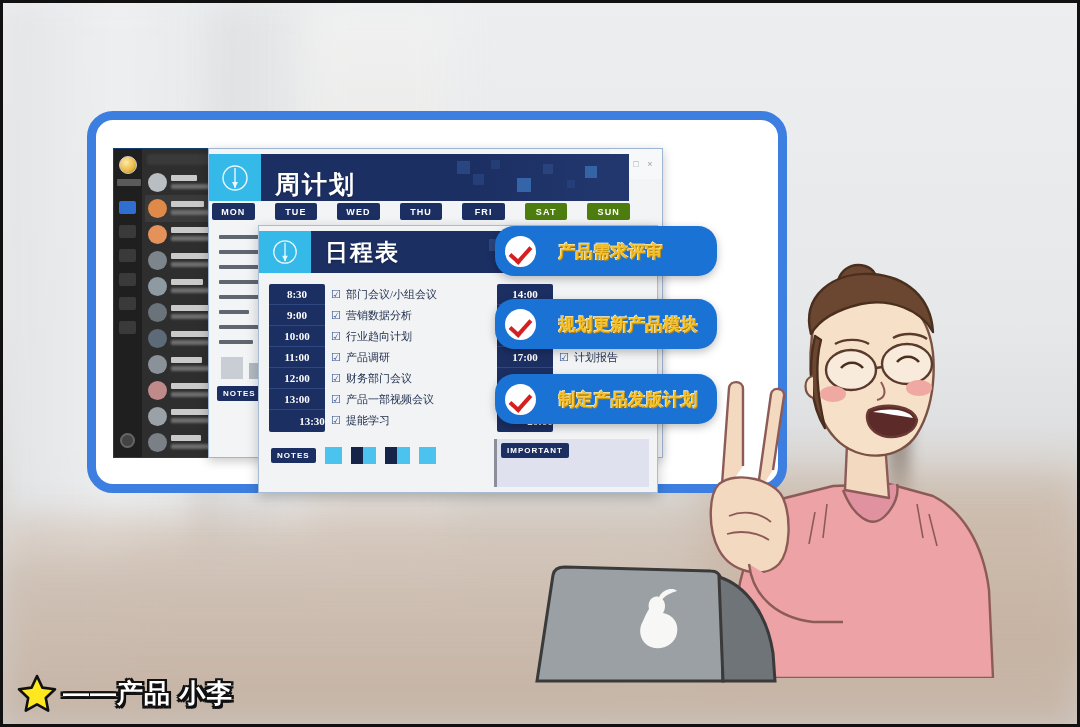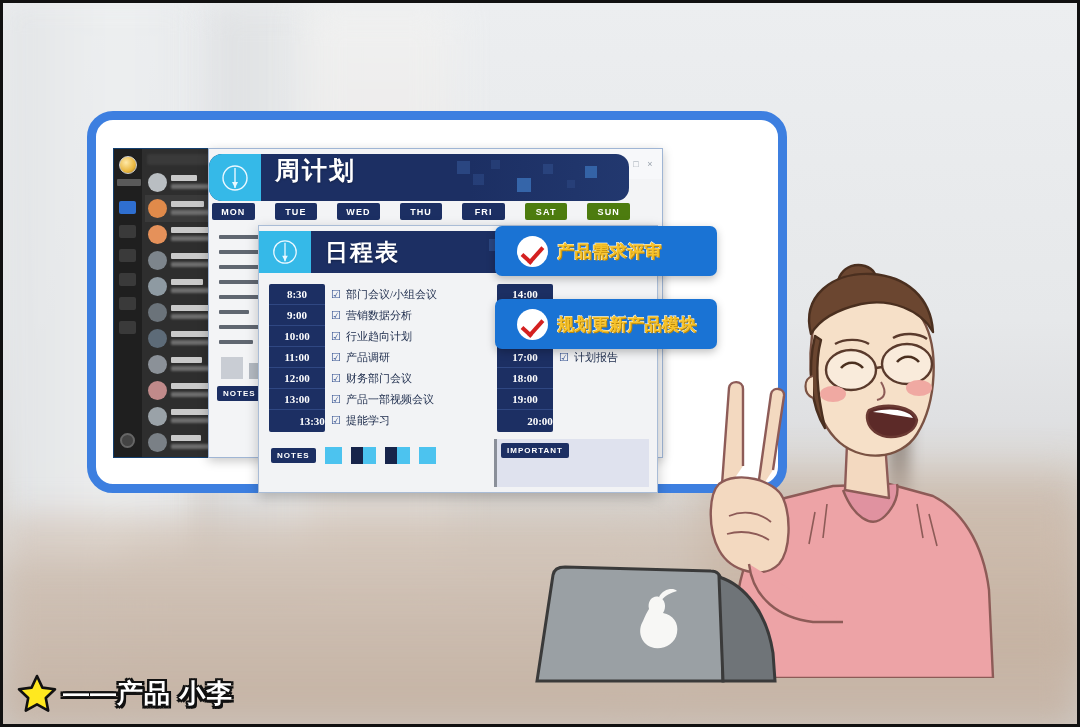--- a/index.html
+++ b/index.html
@@ -135,21 +135,21 @@
     background: #f7f8fa; display: flex; align-items: center;
     justify-content: space-around; padding: 0 5px;
   }
   .win-ctrls span {
     width: 8px; height: 8px; color: #9aa3ad; font-size: 9px; line-height: 8px;
     text-align: center;
   }
   .week-head {
     position: absolute; left: 0; top: 5px; width: 420px; height: 47px;
     background: linear-gradient(90deg, #1c2f63 0%, #1c2f63 62%, #22386f 100%);
-    display: flex; align-items: flex-start; overflow: hidden; border-radius: 13px;
+    display: flex; align-items: flex-end; overflow: hidden;
   }
   .head-logo {
     width: 52px; height: 47px; background: #35b9e8; flex: 0 0 52px;
     display: flex; align-items: center; justify-content: center;
   }
   .head-title {
     color: #fff; font-size: 25px; font-weight: bold; letter-spacing: 2px;
     margin-left: 14px; text-shadow: 0 1px 2px rgba(0,0,0,.3);
   }
   .deco { position: absolute; right: 12px; top: 4px; width: 170px; height: 40px; }
@@ -216,22 +216,22 @@
   .sw.lt { background: #4cc3ef; }
   .sw.duo { background: linear-gradient(90deg, #17244a 50%, #4cc3ef 50%); width: 25px; }
   .imp-box {
     position: absolute; left: 235px; top: 213px; width: 155px; height: 48px;
     background: #dfe2ee; border-left: 3px solid #8a8f99;
   }
   .imp-box .tag { position: absolute; left: 4px; top: 4px; }
 
   
   .banner {
-    position: absolute; background: #1a73d4; border-radius: 7px;
-    display: flex; align-items: center; padding-left: 22px; gap: 9px;
+    position: absolute; background: #1a73d4; border-radius: 19px;
+    display: flex; align-items: center; padding-left: 10px; gap: 22px;
     box-shadow: 0 3px 9px rgba(0,0,0,.25);
   }
   .b1 { left: 492px; top: 223px; width: 222px; height: 50px; }
   .b2 { left: 492px; top: 296px; width: 222px; height: 50px; }
   .b3 { left: 492px; top: 371px; width: 222px; height: 50px; }
   .tick {
     width: 31px; height: 31px; border-radius: 50%; background: #fff;
     flex: 0 0 31px; position: relative;
   }
   .tick::after {
@@ -516,20 +516,24 @@
   </div>
 
   <div class="banner b1">
     <div class="tick"></div>
     <div class="btxt">产品需求评审</div>
   </div>
   <div class="banner b2">
     <div class="tick"></div>
     <div class="btxt">规划更新产品模块</div>
   </div>
+  <div class="banner b3">
+    <div class="tick"></div>
+    <div class="btxt">制定产品发版计划</div>
+  </div>
 
   <div class="person">
     <svg width="330" height="480" viewBox="0 0 330 480">
       <g stroke="#6b4a3a" stroke-width="2.4" fill="none" stroke-linejoin="round">
 
         <path d="M92 300 C70 318 52 352 44 400 L38 480 L300 480 L296 392
                  C290 344 268 312 240 298 L196 286 L140 288 Z" fill="#eda3a6" stroke="#8d5b57"></path>
         <path d="M150 292 C160 318 178 332 192 318 C202 308 206 296 204 286" fill="#e092a0" stroke="#8d5b57"></path>
         <path d="M122 314 L116 346 M134 306 L130 340 M236 316 L244 348 M224 306 L230 340" stroke="#8d5b57" stroke-width="1.6"></path>
 

